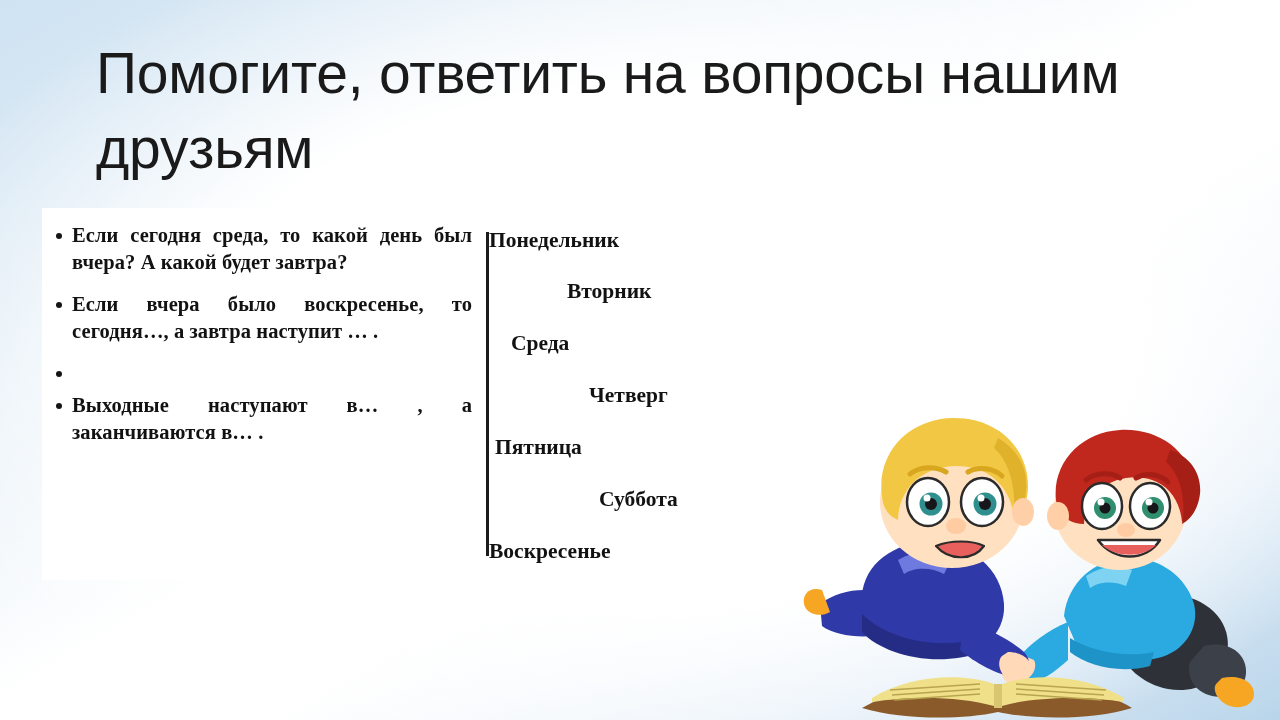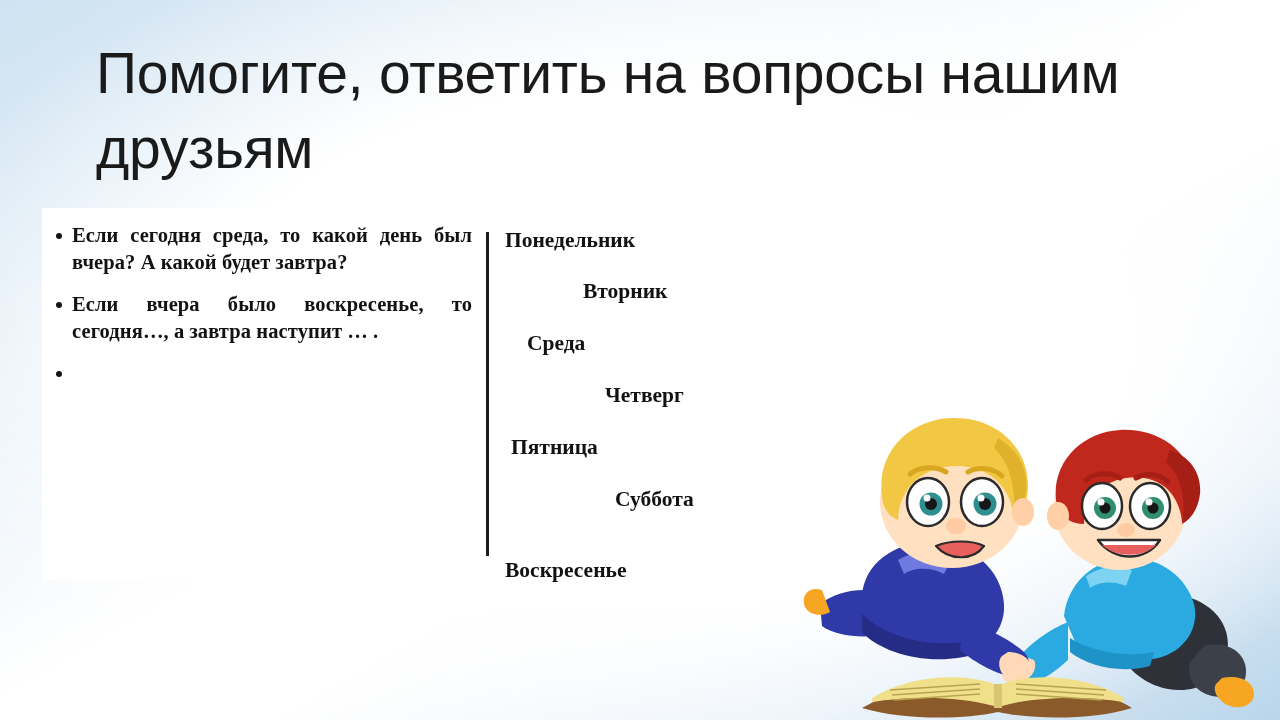--- a/index.html
+++ b/index.html
@@ -91,29 +91,28 @@
   }
 
   .day {
     font-family: "Liberation Serif", serif;
     font-weight: bold;
     font-size: 21.5px;
     color: #121212;
     line-height: 1;
     position: absolute;
     white-space: nowrap;
-    margin-left: 16px;
   }
   .d0 { left: 0px;   top: 8px; }
   .d1 { left: 78px;  top: 59px; }
   .d2 { left: 22px;  top: 111px; }
   .d3 { left: 100px;  top: 163px; }
   .d4 { left: 6px;   top: 215px; text-align: center; }
   .d5 { left: 110px; top: 267px; }
-  .d6 { left: 0px;   top: 338px; font-family: Liberation Serif, serif; }
+  .d6 { left: 0px;   top: 319px; font-family: Liberation Serif, serif; }
 
   
   .art {
     position: absolute;
     right: 8px;
     bottom: 0px;
     width: 470px;
     height: 330px;
   }
 </style>
@@ -141,20 +140,26 @@
           </span>
         <span class="q-text">Если вчера было воскресенье, то сегодня…, а завтра наступит … .</span>
       </div>
 
       <div class="q-item">
         <span class="q-bullet">
             <i></i>
           </span>
       </div>
 
+      <div class="q-item">
+        <span class="q-bullet">
+            <i></i>
+          </span>
+        <span class="q-text">Выходные наступают в… , а заканчиваются в… .</span>
+      </div>
 
     </div>
 
     <div class="ws-divider"></div>
 
     <div class="ws-right">
       <div class="day d0">Понедельник</div>
       <div class="day d1">Вторник</div>
       <div class="day d2">Среда</div>
       <div class="day d3">Четверг</div>

